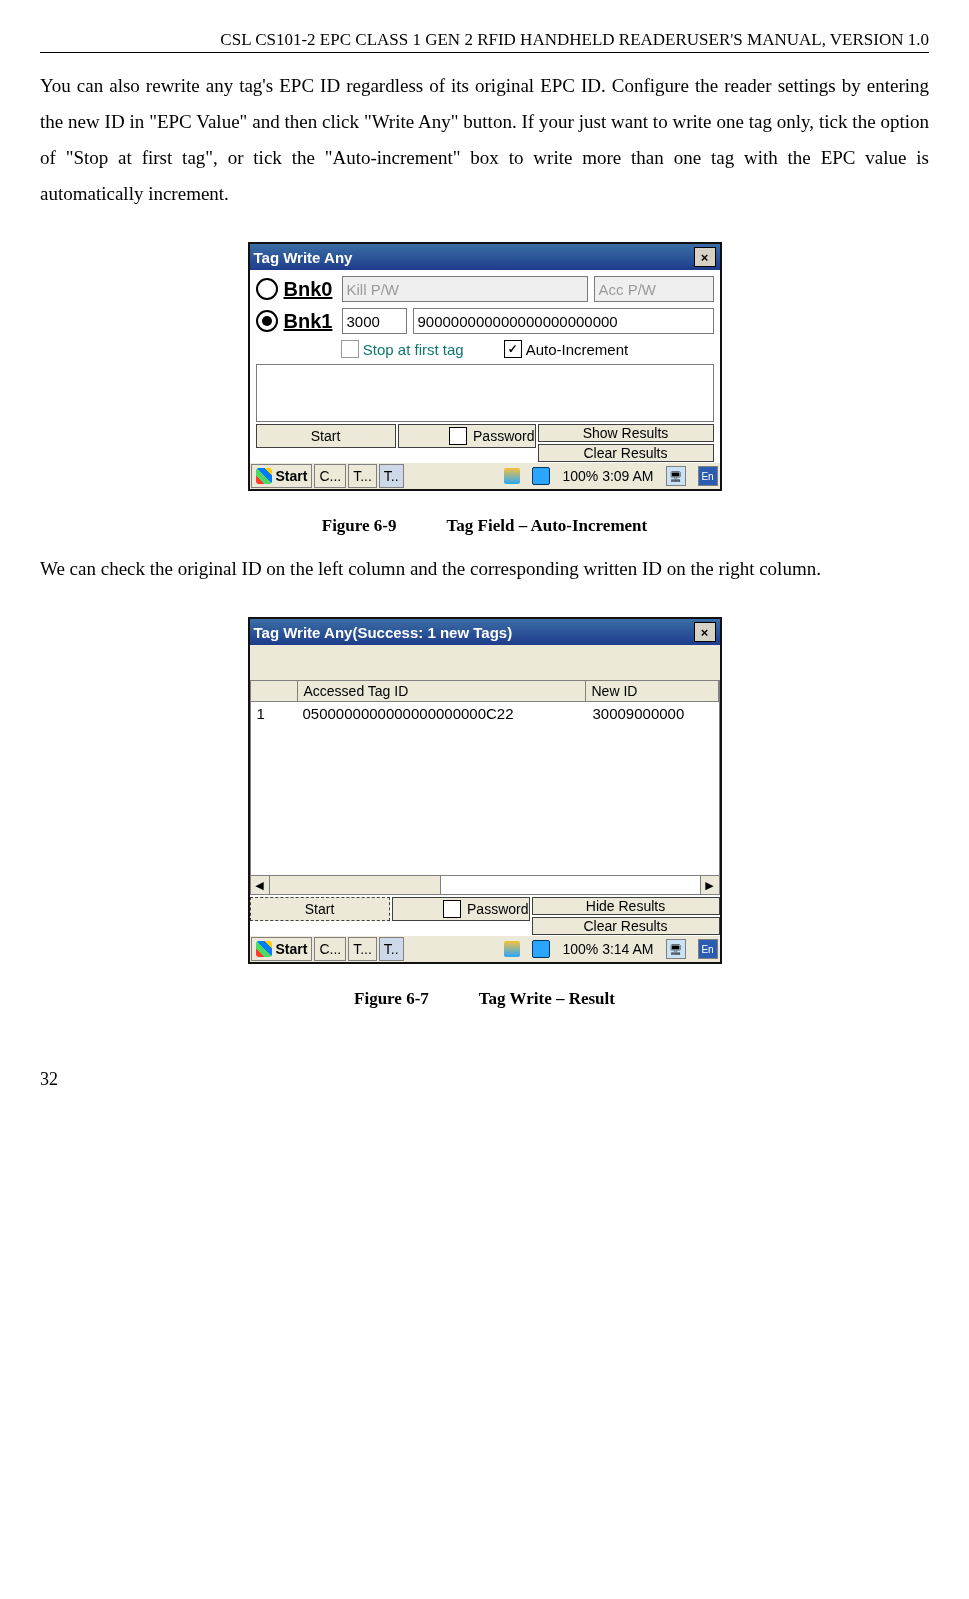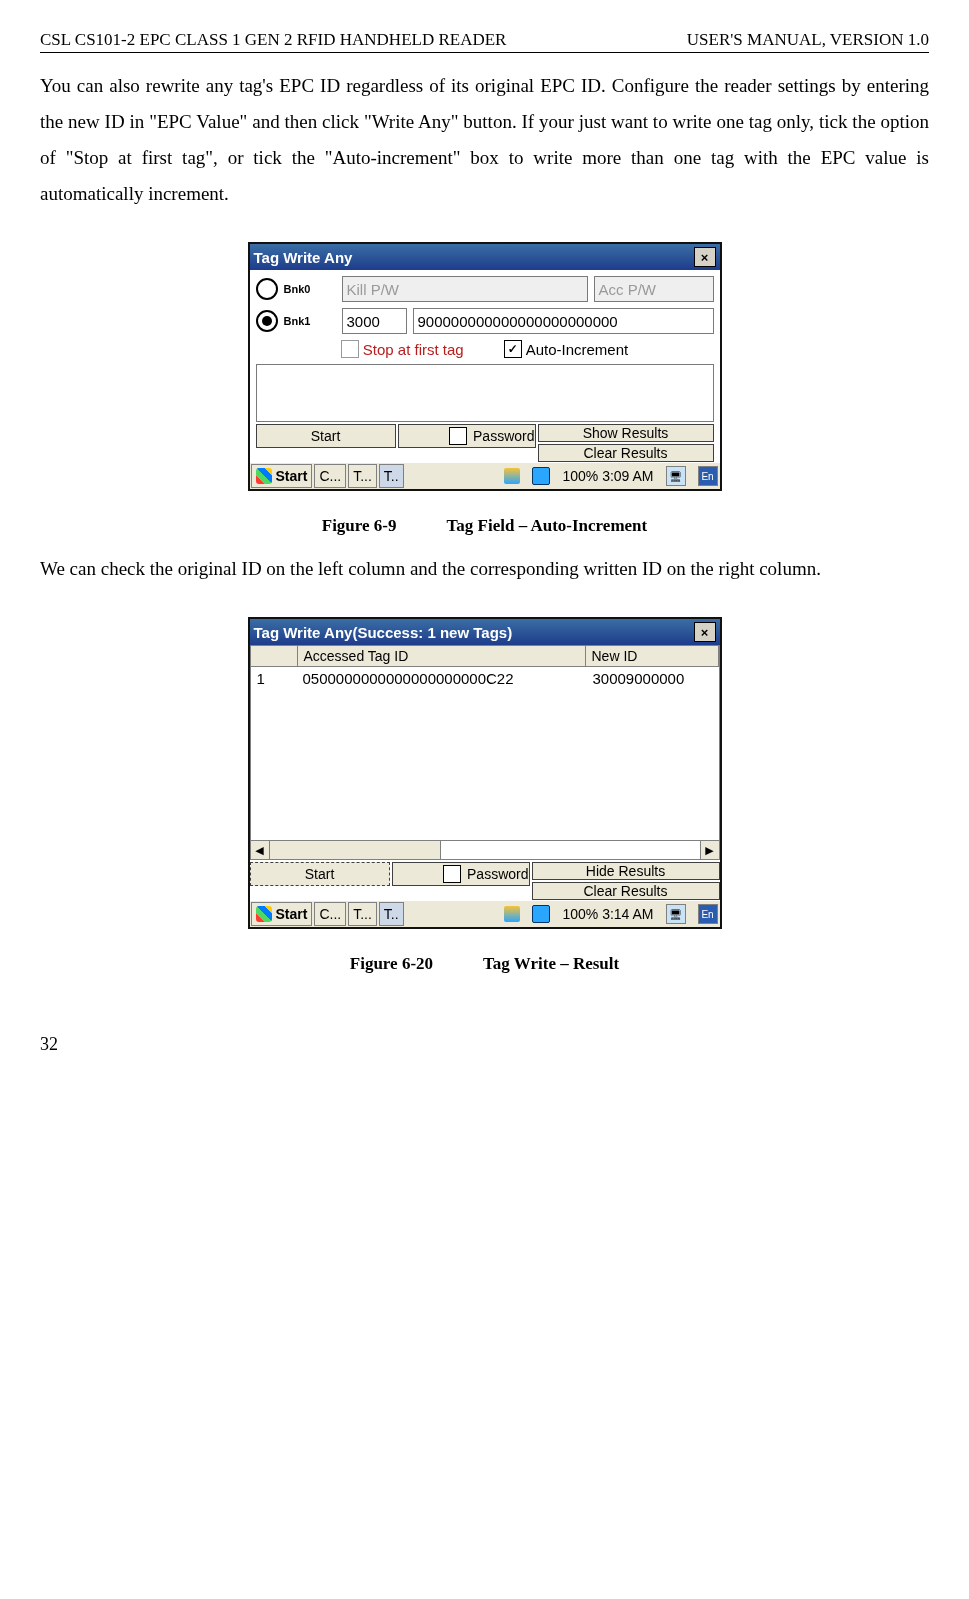--- a/index.html
+++ b/index.html
@@ -5,21 +5,21 @@
   body {
     margin: 0;
     padding: 30px 40px;
     font-family: "Times New Roman", serif;
     font-size: 19px;
     color: #000;
     width: 889px;
   }
   .hdr {
     display: flex;
-    justify-content: space-between;
+    justify-content: flex-end;
     font-size: 17px;
     border-bottom: 1px solid #000;
     padding-bottom: 2px;
   }
   .body-para {
     margin-top: 15px;
     line-height: 1.9;
     text-align: justify;
   }
   .fig-holder {
@@ -72,36 +72,36 @@
     background: #fff;
     padding: 6px 6px 0 6px;
   }
   .row { display:flex; align-items:center; gap:6px; margin-bottom:6px; }
   .radio {
     width:18px; height:18px; border:2px solid #000; border-radius:50%;
     display:inline-flex; align-items:center; justify-content:center;
     flex:0 0 18px;
   }
   .radio.sel::after { content:""; width:10px; height:10px; background:#000; border-radius:50%; }
-  .radlabel { width:52px; font-weight:bold; font-size:11px; }
+  .radlabel { width:52px; font-weight:bold; font-size:20px;text-decoration:underline; }
   .txt {
     flex:1; height:22px; border:1px solid #7a7a7a;
     background:#fff; padding:1px 4px; font-size:15px;
     display:flex; align-items:center; overflow:hidden; white-space:nowrap;
   }
   .txt.dis { color:#9a9a9a; background:#efefef; }
   .cbrow { display:flex; justify-content:center; gap:40px; margin:6px 0; }
   .cb {
     width:16px; height:16px; border:1px solid #000; background:#fff;
     display:inline-flex; align-items:center; justify-content:center;
     font-size:12px; font-weight:bold; flex:0 0 16px;
   }
   .cb.dis { border-color:#999; color:#999; }
   .cblabel { margin-left:4px; font-size:15px; }
-  .cblabel.dis { color:#b91c1c; }
+  .cblabel.dis { color:#0f766e; }
   .listarea {
     height:56px; border:1px solid #7a7a7a; background:#fff;
   }
   .btnrow { display:flex; gap:2px; margin-top:2px; }
   .btn {
     border:1px solid #404040; background:#ece9d8;
     height:22px; display:flex; align-items:center; justify-content:center;
     font-size:14px;
   }
   .btn.start { flex:0 0 138px; }
@@ -126,21 +126,21 @@
   }
   .tray { margin-left:auto; display:flex; align-items:center; gap:12px; padding-right:2px;}
   .tray .ic { width:16px;height:16px;border-radius:2px; display:inline-block;}
   .tray .net { background:linear-gradient(#f5c23a,#2aa6ff); }
   .tray .bat { background:#2aa6ff; border:1px solid #036; }
   .tray .txt2 { font-size:14px; }
   .tray .sq { width:18px;height:18px;border:1px solid #808080;background:#c9e2f6;
               display:flex;align-items:center;justify-content:center;font-size:10px;}
 
   
-  .tblhdr { display:flex; background:#ece9d8; border:1px solid #808080; }
+  .tblhdr { display:flex; background:#ece9d8; border:1px solid #808080;margin-top:35px; }
   .tblhdr .cell { border-right:1px solid #808080; padding:2px 6px; font-size:14px; }
   .tblhdr .c0{ width:34px;} .tblhdr .c1{ flex:1;} .tblhdr .c2{ width:120px; }
   .tblrow { display:flex; font-size:15px; padding:3px 0;}
   .tblrow .cell{ padding:0 6px; white-space:nowrap; overflow:hidden;}
   .tblrow .c0{ width:34px;} .tblrow .c1{ flex:1;} .tblrow .c2{ width:120px;}
   .tblspace { height:150px; background:#fff; border-left:1px solid #808080;
               border-right:1px solid #808080;}
   .hsb {
     display:flex; align-items:center; border:1px solid #808080; height:18px;
   }
@@ -278,18 +278,18 @@
         <span class="ic net"></span>
         <span class="ic bat"></span>
         <span class="txt2">100% 3:14 AM</span>
         <span class="sq">🖥</span>
         <span class="sq" style="background:#2a5db0;color:#fff">En</span>
       </div>
     </div>
   </div>
 </div>
 <div class="caption">
-  <span>Figure 6-20</span><span class="gap"></span><span>Tag Write – Result</span>
+  <span>Figure 6-7</span><span class="gap"></span><span>Tag Write – Result</span>
 </div>
 
 <div class="footer">
   <span>32</span>
 </div>
 
 </body></html>

